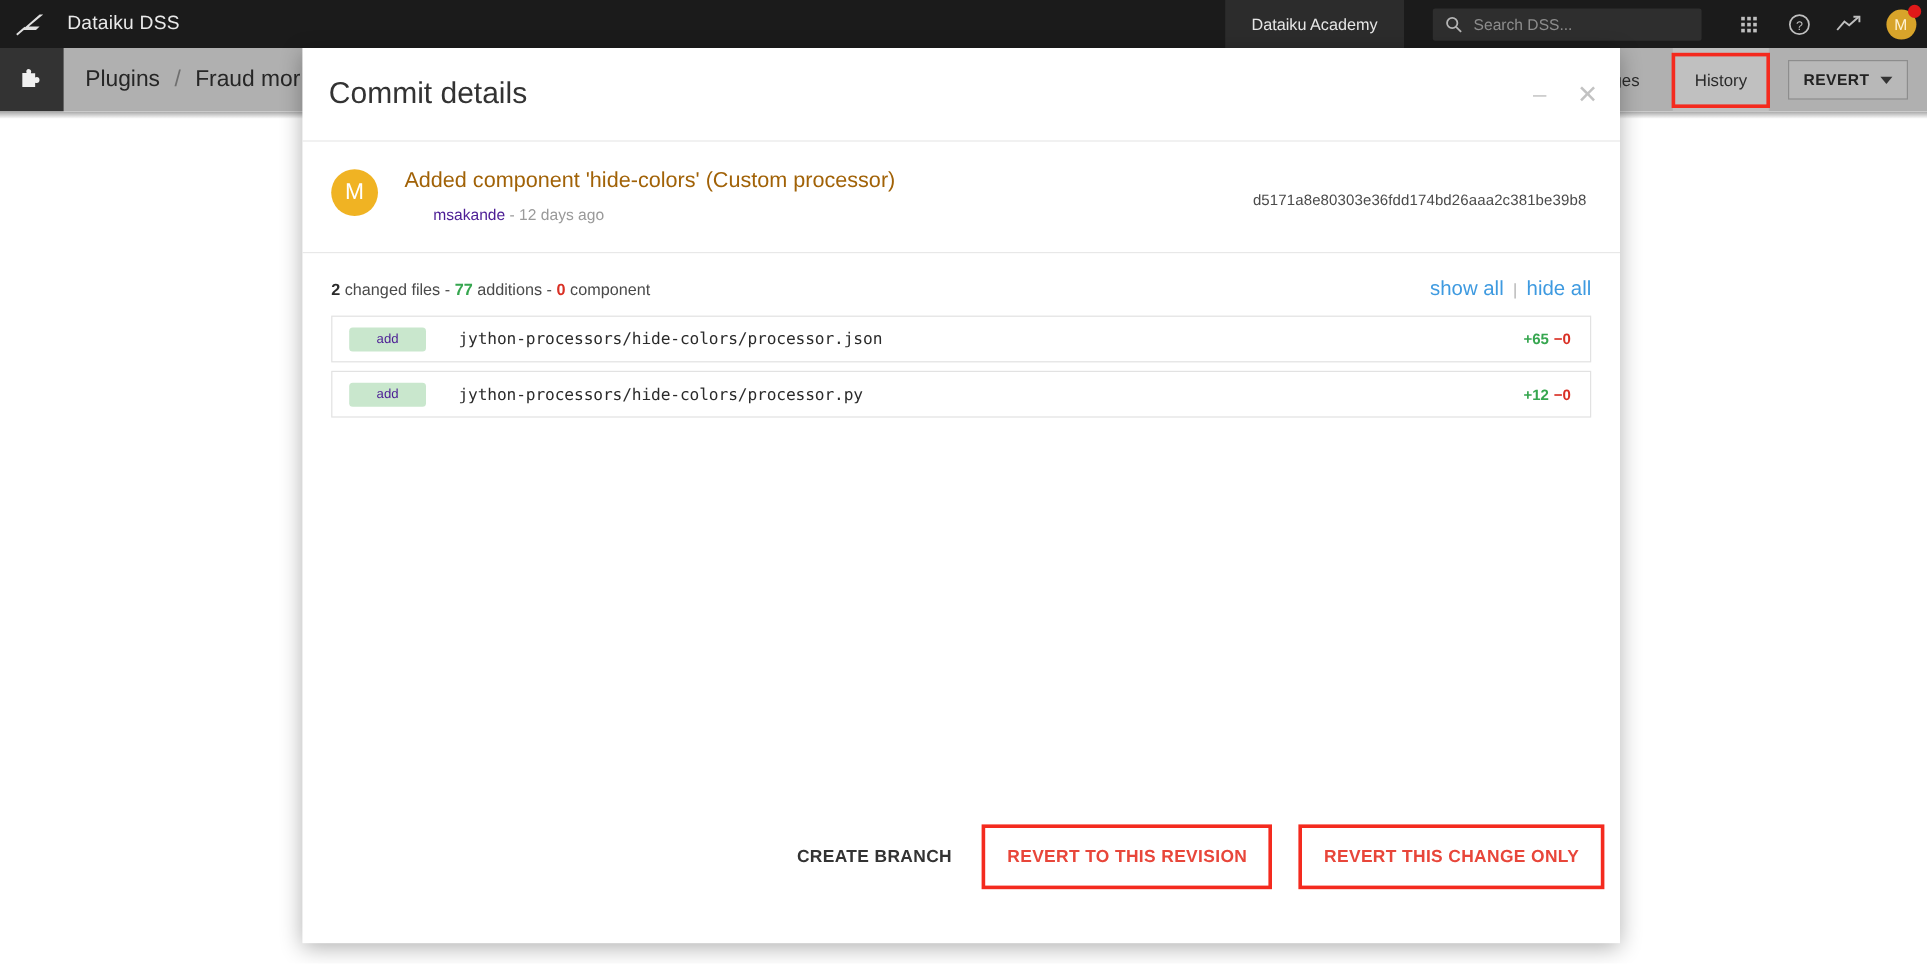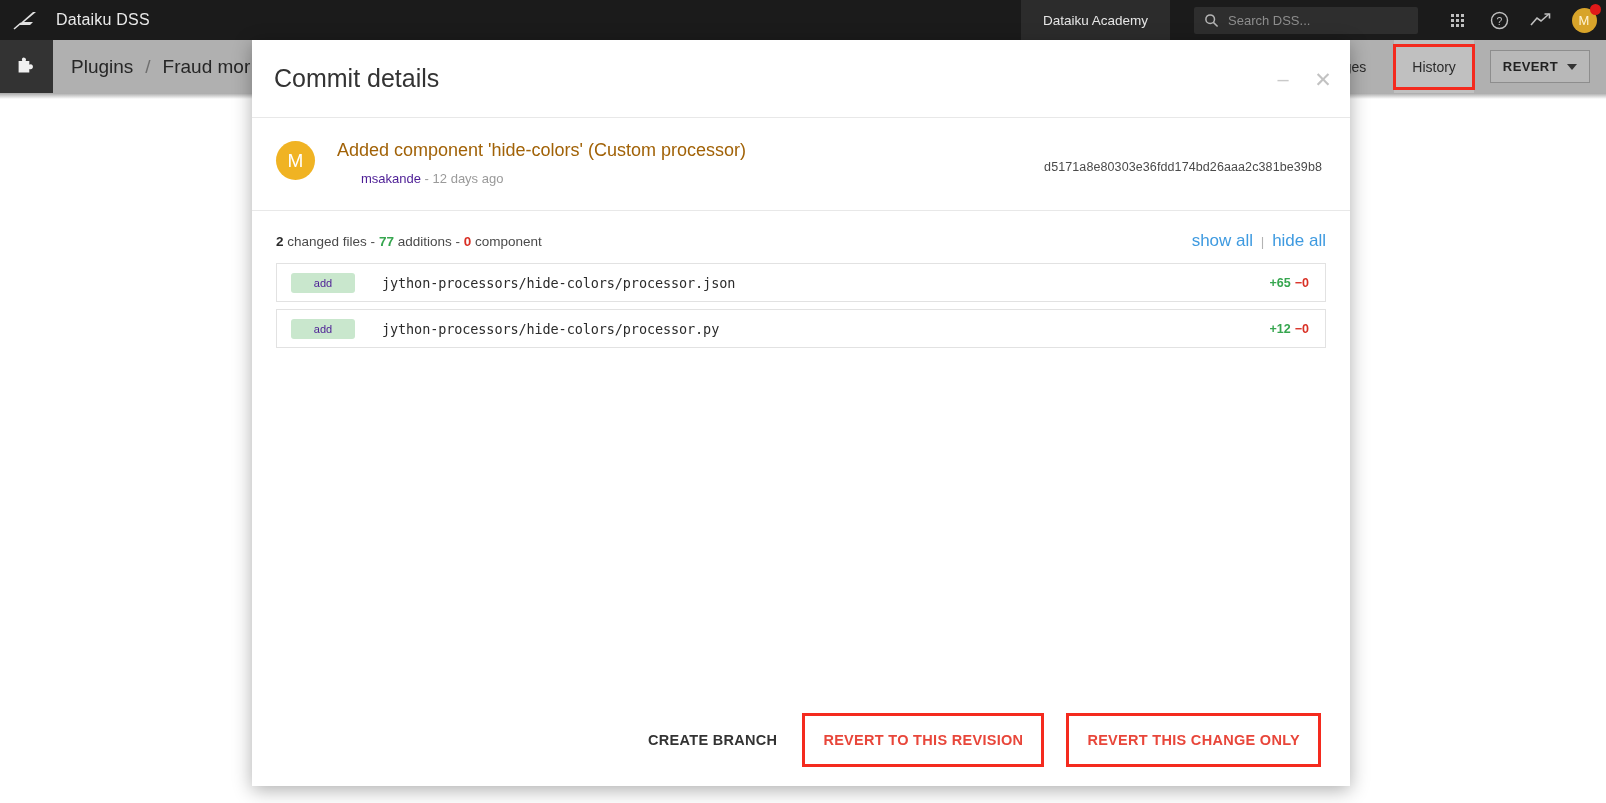--- a/index.html
+++ b/index.html
@@ -177,22 +177,22 @@
   }
   .file-stats {
     position: absolute; right: 16px; font-size: 12.5px; font-weight: bold;
   }
   .file-stats .plus { color: #36a64f; }
   .file-stats .minus { color: #d93025; margin-left: 4px; }
 
   
   .modal-footer {
     position: absolute; left: 0; bottom: 0; width: 100%; height: 92px;
-    display: flex; align-items: center; justify-content: flex-end;
-    padding-right: 18px; gap: 0px;
+    display: flex; align-items: flex-start; justify-content: flex-end;
+    padding-right: 2px; gap: 0px;
   }
   .ftr-btn {
     font-size: 14.5px; font-weight: bold; letter-spacing: .3px;
     padding: 12px 14px; background: transparent; border: 0;
     font-family: "Liberation Sans", sans-serif; cursor: pointer;
   }
   .ftr-btn.dark { color: #333333; }
   .ftr-btn.danger { color: #e8463a; }
   .ftr-hl { outline: 3px solid #f42a1e; outline-offset: 4px; margin: 0 18px; }
 </style>

